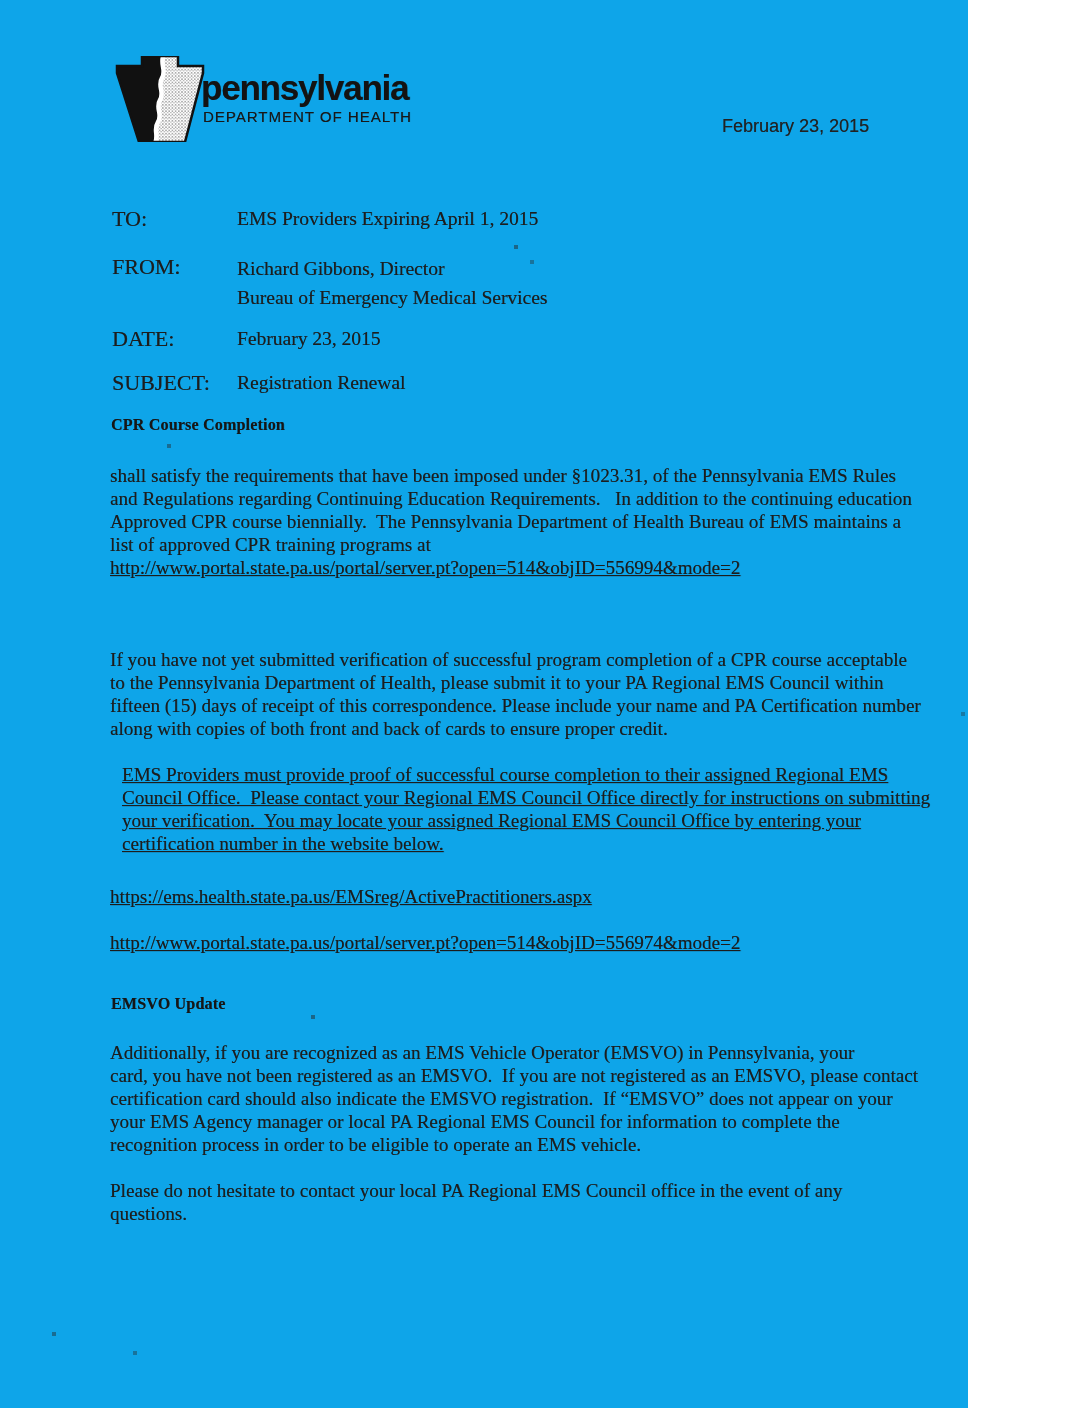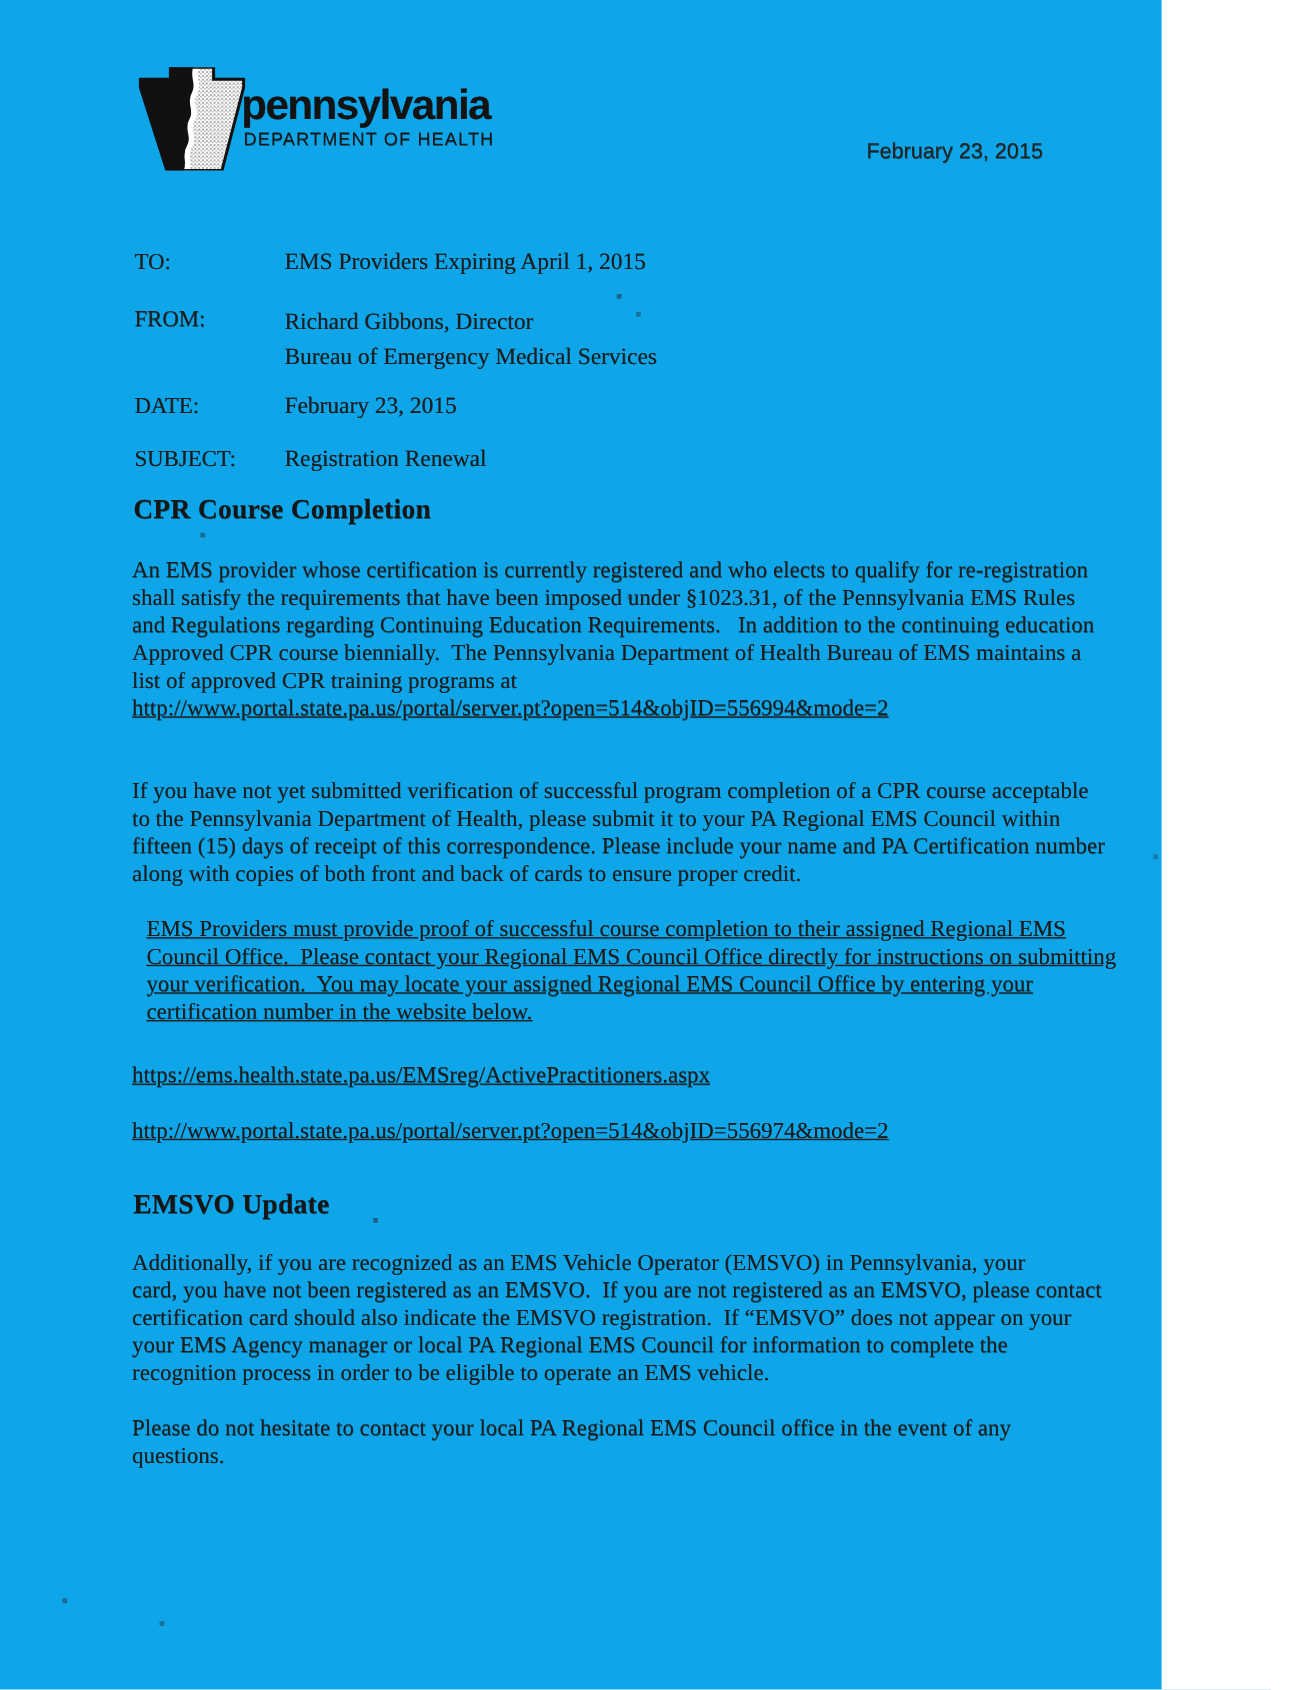--- a/index.html
+++ b/index.html
@@ -5,32 +5,32 @@
   html,body{margin:0;padding:0;background:#ffffff;}
   .page{
     position:relative;width:968px;height:1408px;background:#0ea5e9;overflow:hidden;
     font-family:"Liberation Serif","DejaVu Serif",serif;color:#1d1d1d;
   }
   .abs{position:absolute;}
   .scan-text{text-shadow:0.3px 0.3px 0.5px rgba(25,25,25,0.55);}
   .tline{white-space:pre;display:block;}
   .body-text{font-size:19px;line-height:23px;letter-spacing:0.05px;}
   .doc-link{color:#1c1c1c;text-decoration:underline;cursor:pointer;}
-  .heading{font-size:23px;font-weight:bold;line-height:23px;letter-spacing:0.2px;color:#161616;}
+  .heading{font-size:16px;font-weight:bold;line-height:23px;letter-spacing:0.2px;color:#161616;}
 
   
   .wordmark{font-family:"Liberation Sans","DejaVu Sans",sans-serif;font-weight:700;
     font-size:35px;line-height:33px;letter-spacing:-1.2px;color:#131313;}
   .logo-subtitle{font-family:"Liberation Sans","DejaVu Sans",sans-serif;font-weight:400;
     font-size:15px;line-height:17px;letter-spacing:1px;color:#181818;}
   .letter-date{font-family:"Liberation Sans","DejaVu Sans",sans-serif;font-size:18px;color:#222;}
 
   
   .memo-row{display:flex;}
-  .memo-label{width:125px;font-size:19px;line-height:26px;flex:0 0 125px;}
+  .memo-label{width:125px;font-size:22px;line-height:26px;flex:0 0 125px;}
   .memo-value{font-size:19.5px;line-height:26px;}
   .memo-value-multi{font-size:19.5px;line-height:29px;}
 
   
   .noise-sparse{position:absolute;left:1079px;top:0;width:2px;height:1408px;
     background:repeating-linear-gradient(180deg,rgba(20,20,20,0.85) 0 2px,transparent 2px 21px);}
   .noise-mid{position:absolute;left:1075px;top:90px;width:2px;height:1310px;
     background:repeating-linear-gradient(180deg,rgba(30,30,30,0.55) 0 1.5px,transparent 1.5px 34px);}
   .noise-dense{position:absolute;left:1082px;top:240px;width:2px;height:1168px;
     background:repeating-linear-gradient(180deg,rgba(15,15,15,0.9) 0 6px,transparent 6px 13px);}
@@ -94,21 +94,20 @@
     <div class="memo-label scan-text">SUBJECT:</div>
     <div class="memo-value scan-text">
         <div class="tline">Registration Renewal</div>
       </div>
   </div>
 
   <div class="abs heading scan-text" style="left:111px;top:413px;">CPR Course Completion</div>
 
   <div class="abs body-text" style="left:110px;top:464px;">
     <div class="scan-text">
-        <div class="tline">An EMS provider whose certification is currently registered and who elects to qualify for re-registration</div>
         <div class="tline">shall satisfy the requirements that have been imposed under §1023.31, of the Pennsylvania EMS Rules</div>
         <div class="tline">and Regulations regarding Continuing Education Requirements.   In addition to the continuing education</div>
         <div class="tline">Approved CPR course biennially.  The Pennsylvania Department of Health Bureau of EMS maintains a</div>
         <div class="tline">list of approved CPR training programs at</div>
       </div>
     <a class="tline doc-link scan-text">http://www.portal.state.pa.us/portal/server.pt?open=514&amp;objID=556994&amp;mode=2</a>
   </div>
 
   <div class="abs body-text scan-text" style="left:110px;top:648px;">
       <div class="tline">If you have not yet submitted verification of successful program completion of a CPR course acceptable</div>

